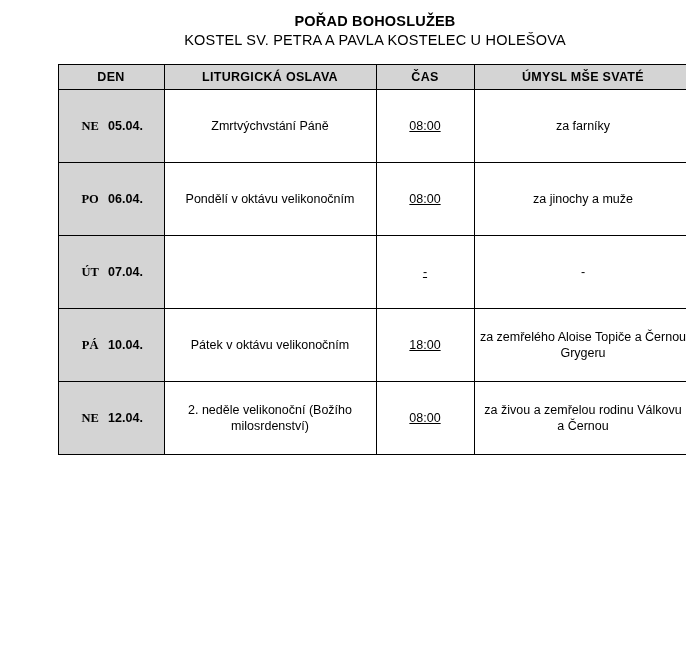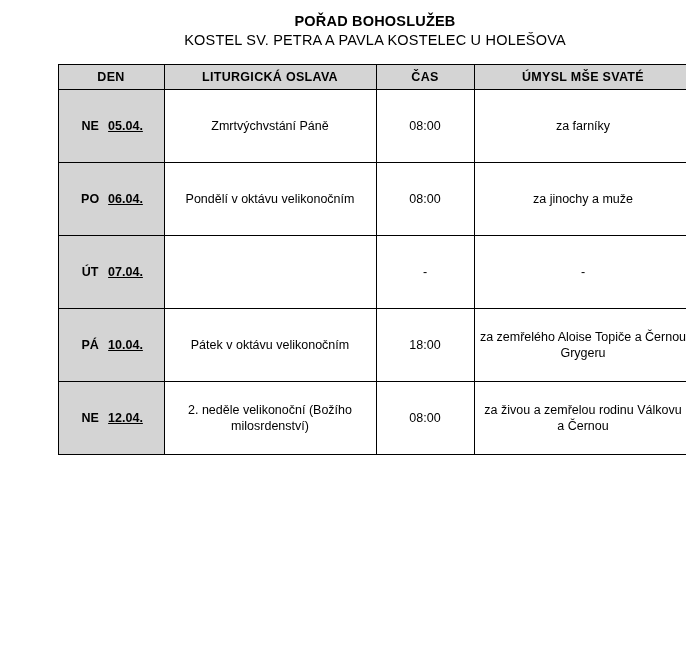--- a/index.html
+++ b/index.html
@@ -79,31 +79,32 @@
     background: #d4d4d4;
     font-weight: bold;
     text-align: left;
     padding-left: 8px;
     font-size: 12.5px;
     white-space: nowrap;
   }
   td.day-cell .dow {
     display: inline-block;
     min-width: 22px;
+    font-family: Liberation Serif, serif;
   }
   td.day-cell .date {
     display: inline-block;
     margin-left: 7px;
-    text-decoration: underline;
   }
   td.celebration-cell {
     font-size: 12.5px;
   }
   td.time-cell {
     font-size: 12.5px;
+    text-decoration: underline;
   }
   td.intention-cell {
     font-size: 12.5px;
   }
 </style>
 </head>
 <body>
 
 <div class="page">
 

